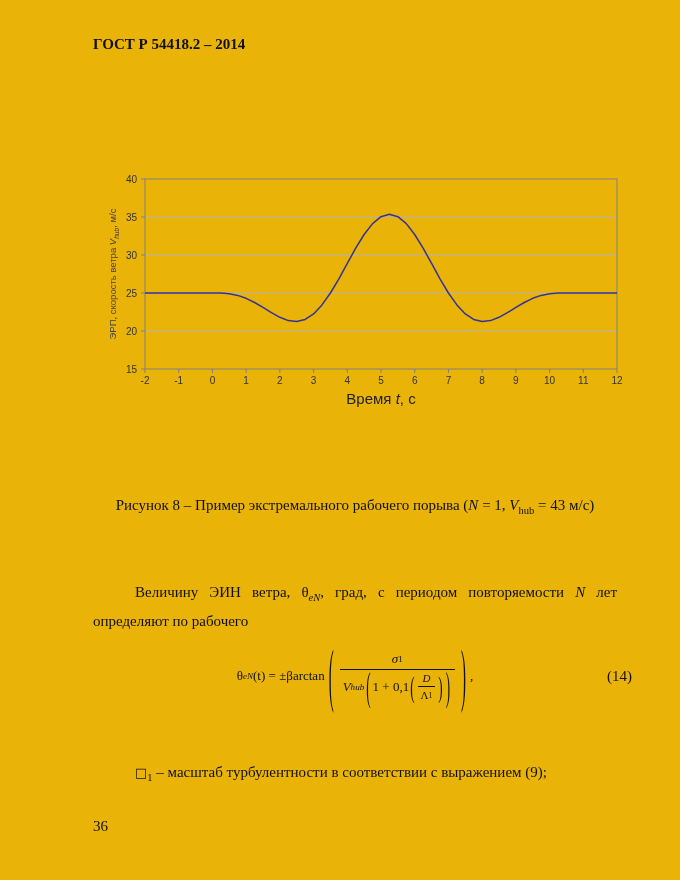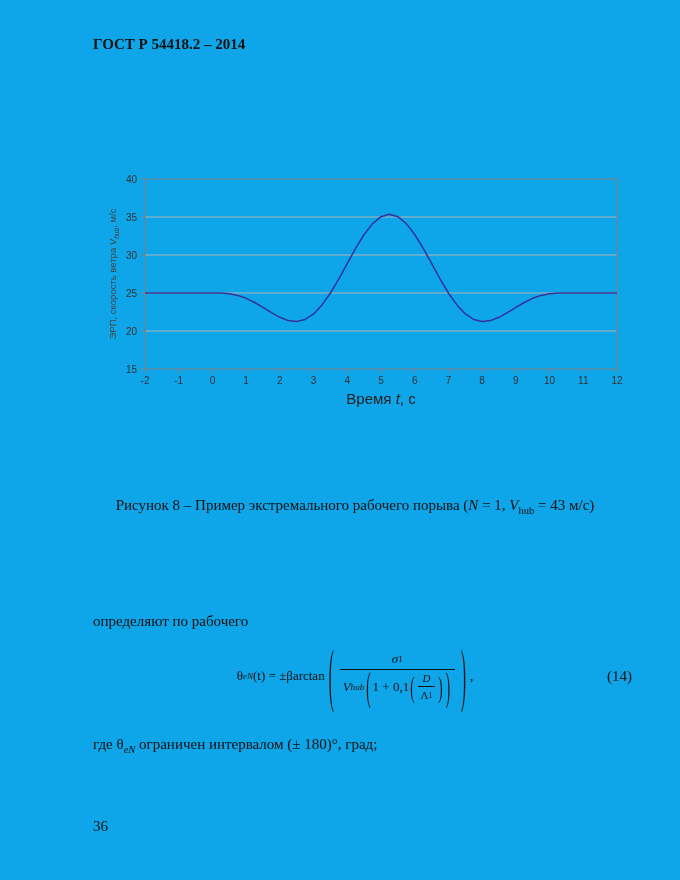--- a/index.html
+++ b/index.html
@@ -1,17 +1,17 @@
 <!DOCTYPE html>
 <html><head>
 <meta charset="utf-8">
 <style>
   html,body { margin:0; padding:0; background:#ffffff; }
   .page {
-    position:relative; width:680px; height:880px; background:#0ea5e9;
+    position:relative; width:680px; height:880px; background:#eab308;
     font-family:"Liberation Serif", serif; color:#111; overflow:hidden;
   }
   .doc-header { position:absolute; left:93px; top:36px; font-size:15px; font-weight:bold; }
 
   
   .chart-wrap { position:absolute; left:90px; top:167px; width:556px; height:250px; }
   .plot-svg { position:absolute; left:0; top:0; }
   .ylabel {
     position:absolute; left:-76px; top:100px; width:200px; height:14px;
     transform:rotate(-90deg); text-align:center;
@@ -109,20 +109,21 @@
         <text x="47" y="53.5" text-anchor="end" font-size="10" fill="#333333" font-family="Liberation Sans, sans-serif">35</text>
         <text x="47" y="15.5" text-anchor="end" font-size="10" fill="#333333" font-family="Liberation Sans, sans-serif">40</text>
         <polyline points="55.0,126.0 122.4,126.0 130.9,126.1 139.3,126.8 147.7,128.4 156.1,131.3 164.6,135.5 173.0,140.4 181.4,145.7 189.9,150.3 198.3,153.6 206.7,154.5 215.1,152.4 223.6,146.9 232.0,137.9 240.4,126.0 248.9,111.8 257.3,96.4 265.7,81.2 274.1,67.5 282.6,56.6 291.0,49.7 299.4,47.3 307.9,49.7 316.3,56.6 324.7,67.5 333.1,81.2 341.6,96.4 350.0,111.8 358.4,126.0 366.9,137.9 375.3,146.9 383.7,152.4 392.1,154.5 400.6,153.6 409.0,150.3 417.4,145.7 425.9,140.4 434.3,135.5 442.7,131.3 451.1,128.4 459.6,126.8 468.0,126.1 476.4,126.0 527.0,126.0" fill="none" stroke="#333399" stroke-width="1.5" stroke-linejoin="round"></polyline>
       </svg>
     <div class="xlabel"><span>Время </span><span class="iv">t</span><span>, с</span></div>
   </div>
 
   <div class="caption"><span>Рисунок 8 – Пример экстремального рабочего порыва (</span><span class="iv">N</span><span> = 1, </span><span class="iv">V</span><sub>hub</sub><span> = 43 м/с)</span></div>
 
 
+  <div class="para1"><span>Величину ЭИН ветра, </span><span>θ</span><sub class="iv">eN</sub><span>, град, с периодом повторяемости </span><span class="iv">N</span><span> лет</span></div>
   <div class="para2">определяют по рабочего</div>
 
   <div class="formula">
     <span>θ</span>
       <sub class="iv">eN</sub>
       <span>(t) = ±β </span>
       <span>arctan</span>
     <span class="paren py3">(</span>
     <span class="frac">
       <span class="fr-num">
@@ -146,17 +147,17 @@
         </span>
         <span class="paren py1">)</span>
         <span class="paren py2">)</span>
       </span>
     </span>
     <span class="paren py3">)</span>
     <span>,</span>
   </div>
   <div class="fnum">(14)</div>
 
-  <div class="where1"><span>где </span><span>θ</span><sub class="iv">eN</sub><span> ограничен интервалом (± 180)°, град;</span></div>
+  <div class="where2"><span class="box-glyph">□</span><sub>1</sub><span> – масштаб турбулентности в соответствии с выражением (9);</span></div>
 
   <div class="pagenum">36</div>
 
 </div>
 
 </body></html>

